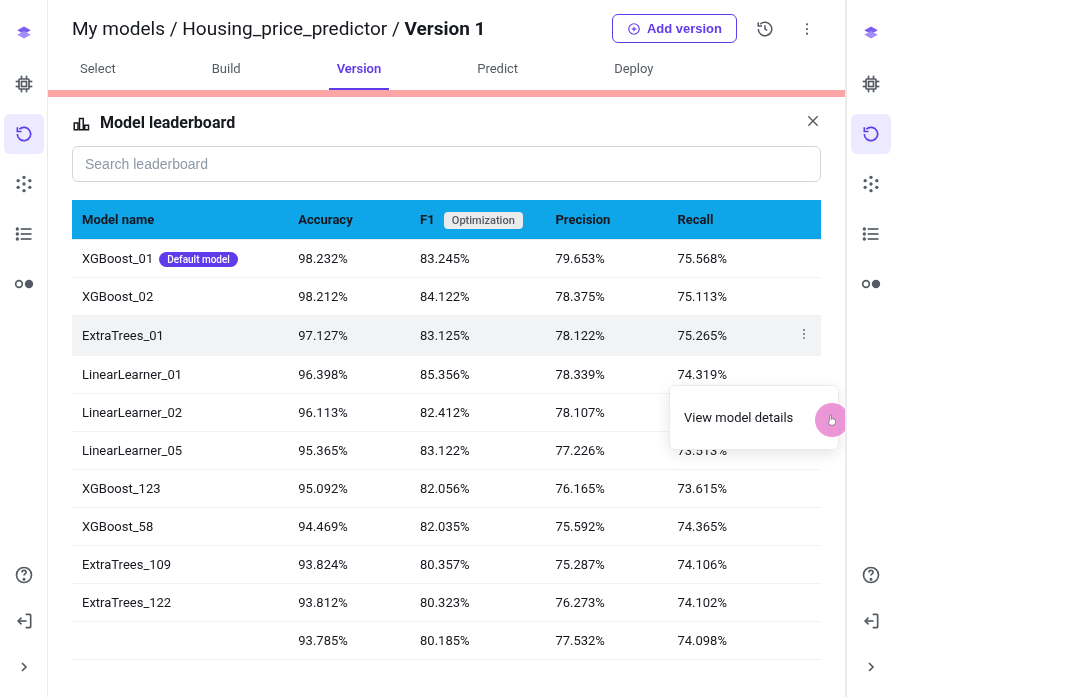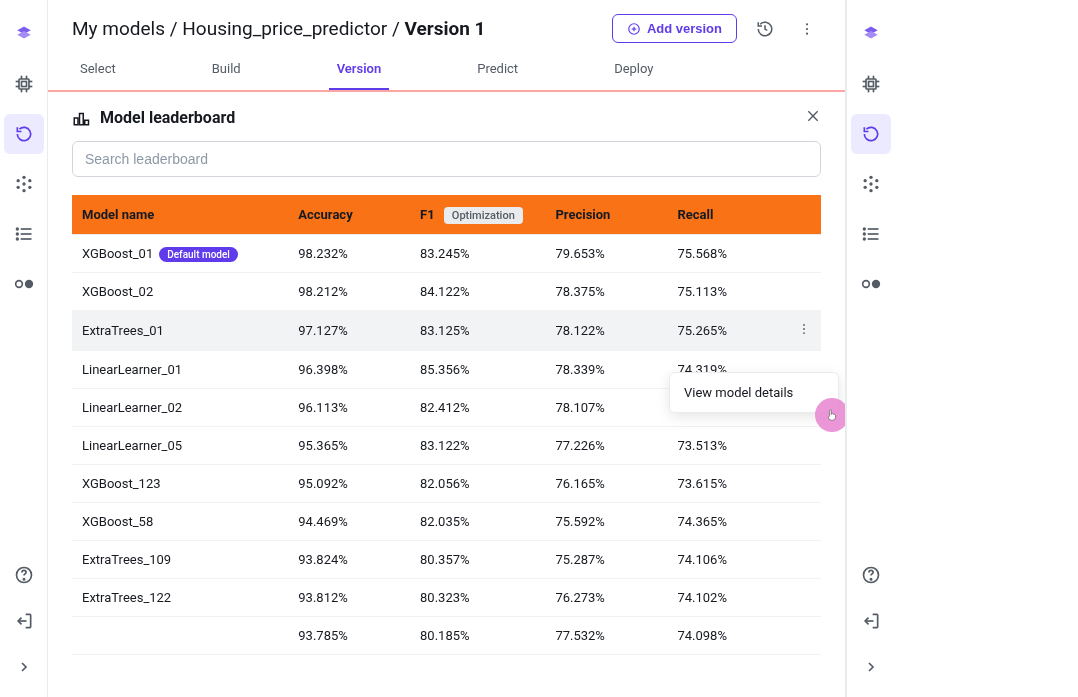--- a/index.html
+++ b/index.html
@@ -10,38 +10,38 @@
   .sidebar-item { width: 40px; height: 40px; display: flex; align-items: center; justify-content: center; border-radius: 6px; color: #545b64; cursor: pointer; }
   .sidebar-item.active { background: #eceaff; color: #5f3beb; }
   .sidebar-bottom { margin-top: auto; margin-bottom: 10px; display:flex; flex-direction:column; align-items:center; gap:6px; }
   .main { flex: 1; display: flex; flex-direction: column; overflow: hidden; border-right: 1px solid #e9ebed; }
   .topbar { display: flex; align-items: center; padding: 14px 24px 8px 24px; }
   .breadcrumb { font-size: 19px; color: #16191f; }
   .breadcrumb .strong { font-weight: 700; }
   .top-actions { margin-left: auto; display: flex; align-items: center; gap: 14px; }
   .btn-outline { border: 1px solid #5f3beb; color: #5f3beb; background: #fff; padding: 6px 14px; border-radius: 6px; font-weight: 600; font-size: 13px; display: inline-flex; align-items: center; gap: 6px; cursor: pointer; }
   .icon-btn { color: #545b64; cursor: pointer; display:flex; align-items:center; justify-content:center; width:28px; height:28px; }
-  .tabs { display: flex; gap: 80px; padding: 0 24px; border-bottom: 2px solid #fca5a5; }
+  .tabs { display: flex; gap: 80px; padding: 0 24px; border-bottom: 7px solid #fca5a5; }
   .tab { padding: 10px 8px 12px 8px; font-size: 13px; color: #545b64; cursor: pointer; border-bottom: 2px solid transparent; }
   .tab.active { color: #5f3beb; border-bottom-color: #5f3beb; font-weight: 600; }
   .panel { flex: 1; overflow: auto; padding: 16px 24px; position: relative; }
   .panel-header { display: flex; align-items: center; gap: 10px; margin-bottom: 14px; }
   .panel-title { font-size: 16px; font-weight: 700; }
   .panel-close { margin-left: auto; color: #545b64; cursor:pointer; }
   .search-wrap { position: relative; margin-bottom: 18px; }
   .search-input { width: 100%; padding: 9px 12px; border: 1px solid #d1d5db; border-radius: 6px; font-size: 14px; color: #16191f; }
   .search-input::placeholder { color: #8d99a6; }
   table { width: 100%; border-collapse: collapse; }
-  thead th { text-align: left; font-weight: 700; font-size: 13px; padding: 12px 10px; border-bottom: 1px solid #e9ebed; background:#f97316; }
+  thead th { text-align: left; font-weight: 700; font-size: 13px; padding: 12px 10px; border-bottom: 1px solid #e9ebed; background:#0ea5e9; }
   tbody td { padding: 11px 10px; font-size: 13px; border-bottom: 1px solid #f1f3f3; }
   tbody tr.hovered { background: #f2f3f5; }
   .badge { background: #5f3beb; color: #fff; font-size: 10px; padding: 2px 8px; border-radius: 10px; margin-left: 6px; font-weight:500; }
   .opt-badge { background: #e9ebed; color: #545b64; font-size: 11px; padding: 2px 8px; border-radius: 4px; margin-left: 6px; font-weight:500; }
   .row-menu-btn { width: 24px; text-align:center; color:#545b64; cursor:pointer; }
-  .context-menu { position: absolute; top: 280px; right: 6px; background: #fff; border: 1px solid #e9ebed; border-radius: 6px; box-shadow: 0 4px 14px rgba(0,0,0,0.1); padding: 4px 0; z-index: 10; min-width: 170px; }
+  .context-menu { position: absolute; top: 288px; right: 6px; background: #fff; border: 1px solid #e9ebed; border-radius: 6px; box-shadow: 0 4px 14px rgba(0,0,0,0.1); padding: 16px 0; z-index: 10; min-width: 170px; }
   .context-menu-item { padding: 8px 14px; font-size: 13px; cursor: pointer; white-space: nowrap; }
   .cursor-pin { position: absolute; top: 306px; right: -4px; width: 34px; height: 34px; background: #e88bd3; border-radius: 50%; display:flex; align-items:center; justify-content:center; z-index:11; opacity:0.9; }
   .logo-stack { width:18px; height:18px; }
   .col-model { width: 280px; }
   .col-metric { width: 160px; }
   .col-last { width: 160px; }
 </style>
 </head>
 <body>
 

